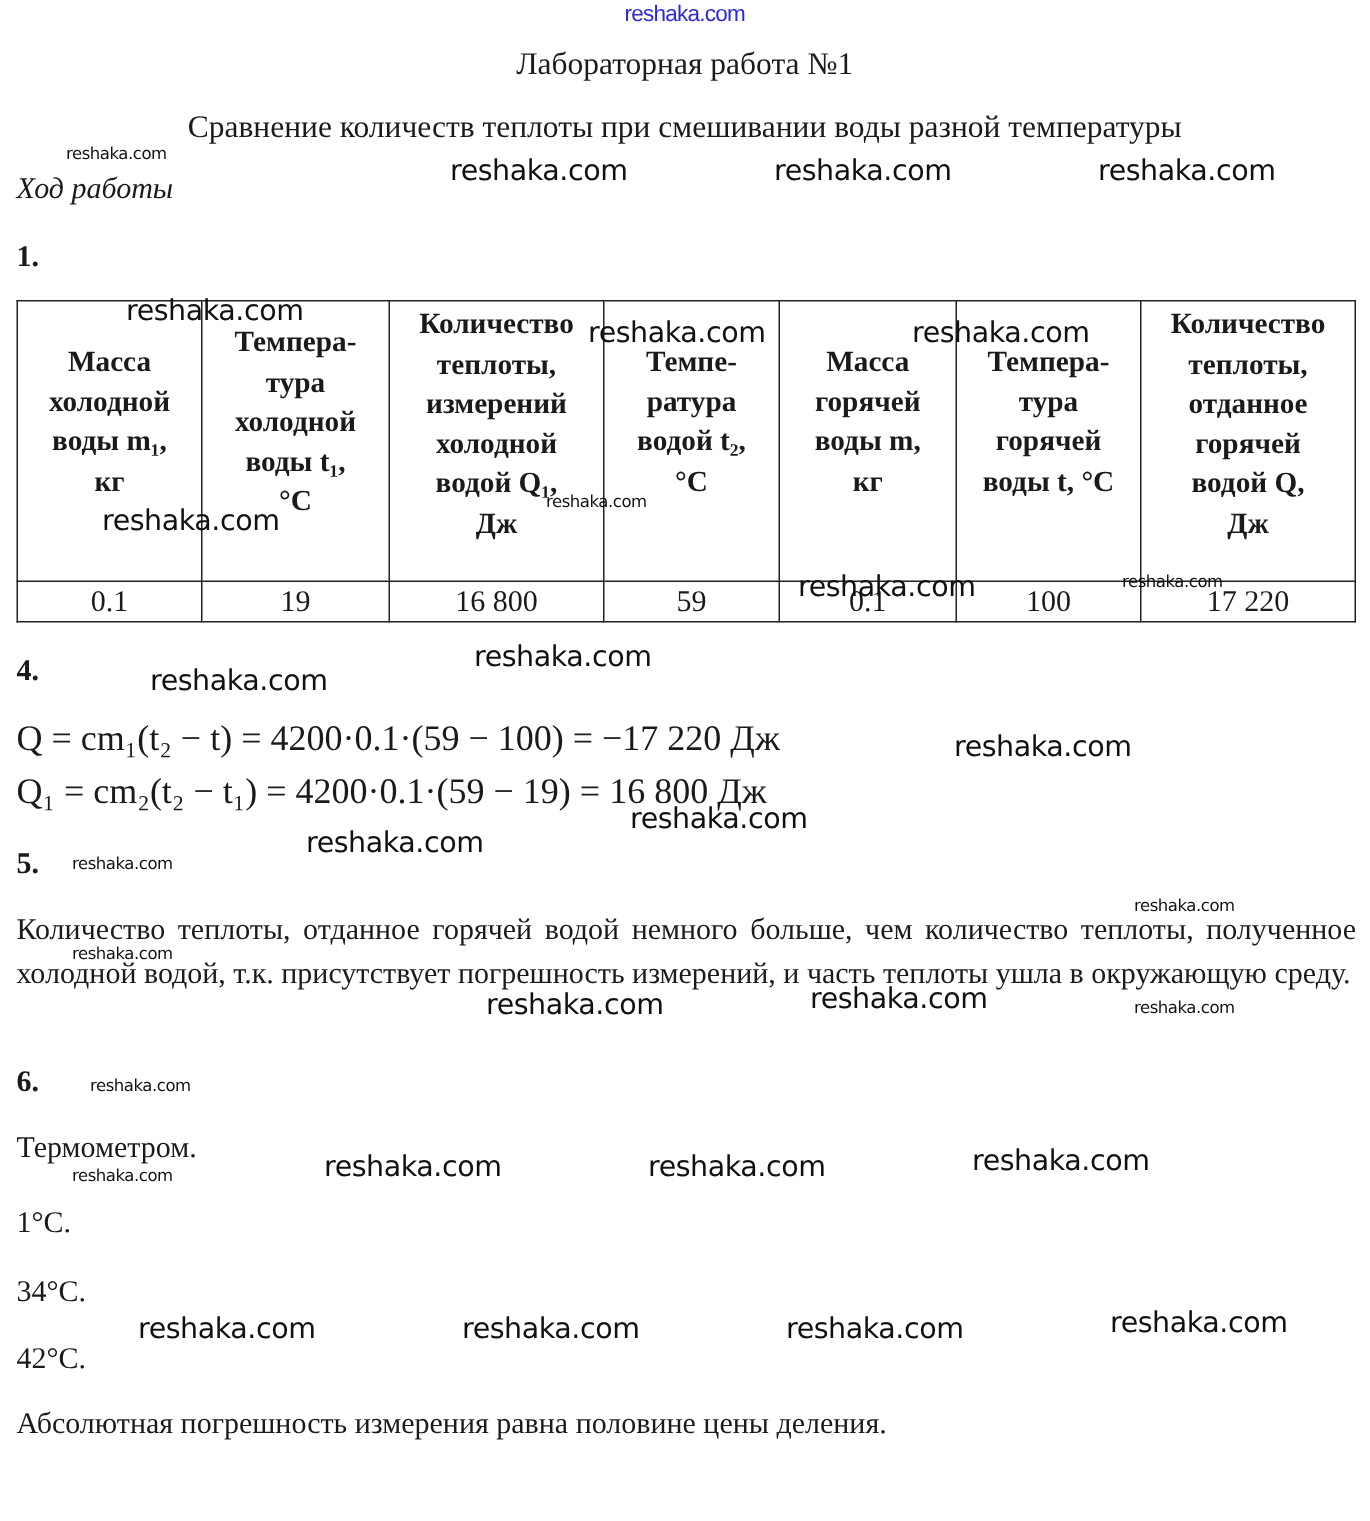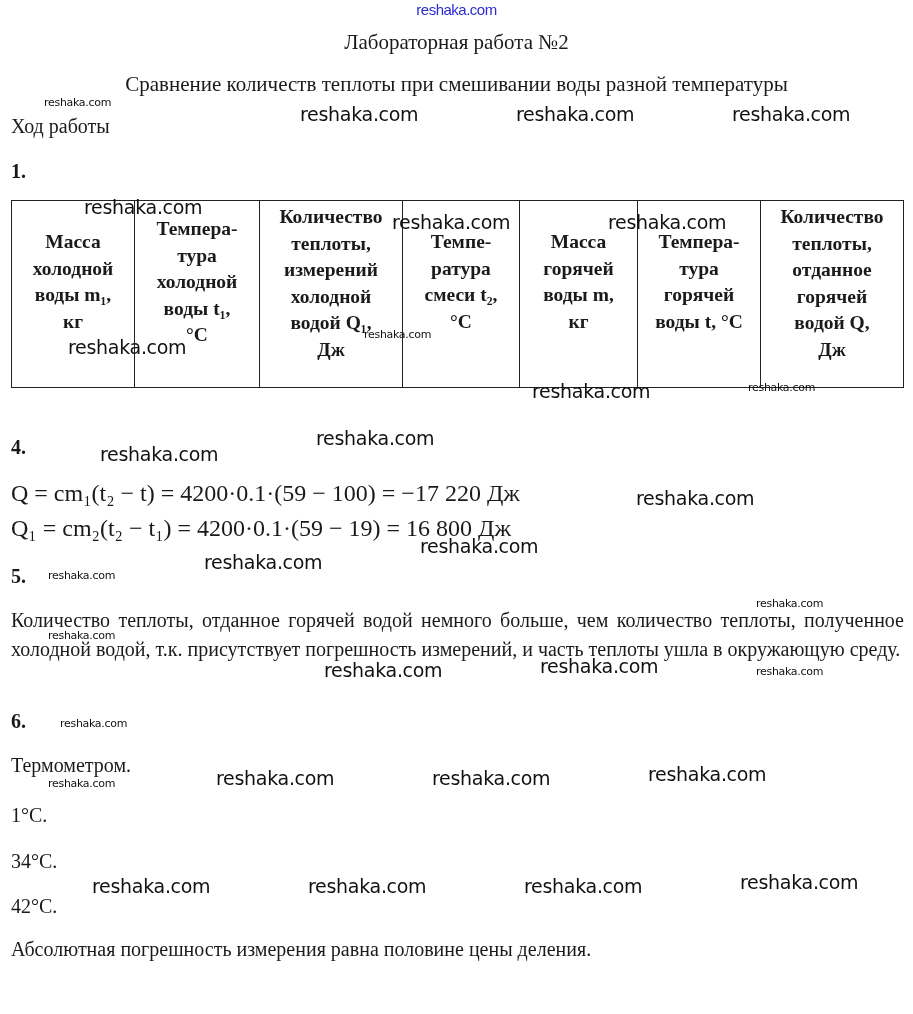--- a/index.html
+++ b/index.html
@@ -22,24 +22,24 @@
   .wm-small { font-size:11px; }
   .formula { font-size:24px; font-style:normal; }
   .para { position:absolute; left:11px; width:893px; font-size:20px; line-height:29px; text-align:justify; }
 </style>
 </head>
 <body>
 
 <div>
 
   <div class="abs site-link">reshaka.com</div>
-  <div class="abs title">Лабораторная работа №2</div>
+  <div class="abs title">Лабораторная работа №1</div>
   <div class="abs subtitle">Сравнение количеств теплоты при смешивании воды разной температуры</div>
 
-  <div class="abs text" style="left:11px; top:115px;">Ход работы</div>
+  <div class="abs text" style="left:11px; top:115px;font-style:italic;">Ход работы</div>
 
   <div class="abs num" style="left:11px; top:160px; font-weight:bold;">1.</div>
 
   <table class="lab">
     <tbody>
         <tr class="head">
       <td style="width:122px; padding-top:28px;">
         <span>Масса</span><br>
         <span>холодной</span><br>
         <span>воды m₁,</span><br>
@@ -56,21 +56,21 @@
         <span>Количество</span><br>
         <span>теплоты,</span><br>
         <span>измерений</span><br>
         <span>холодной</span><br>
         <span>водой Q₁,</span><br>
         <span>Дж</span>
       </td>
       <td style="width:116px; padding-top:28px;">
         <span>Темпе-</span><br>
         <span>ратура</span><br>
-        <span>смеси t₂,</span><br>
+        <span>водой t₂,</span><br>
         <span>°С</span>
       </td>
       <td style="width:117px; padding-top:28px;">
         <span>Масса</span><br>
         <span>горячей</span><br>
         <span>воды m,</span><br>
         <span>кг</span>
       </td>
       <td style="width:122px; padding-top:28px;">
         <span>Темпера-</span><br>
@@ -79,20 +79,29 @@
         <span>воды t, °С</span>
       </td>
       <td style="width:142px;">
         <span>Количество</span><br>
         <span>теплоты,</span><br>
         <span>отданное</span><br>
         <span>горячей</span><br>
         <span>водой Q,</span><br>
         <span>Дж</span>
       </td>
+    </tr>
+    <tr class="vals">
+      <td>0.1</td>
+      <td>19</td>
+      <td>16 800</td>
+      <td>59</td>
+      <td>0.1</td>
+      <td>100</td>
+      <td>17 220</td>
     </tr>
   </tbody>
     </table>
 
   <div class="abs num" style="left:11px; top:436px; font-weight:bold;">4.</div>
   <div class="abs formula" style="left:11px; top:480px;">Q = cm₁(t₂ − t) = 4200·0.1·(59 − 100) = −17 220 Дж</div>
   <div class="abs formula" style="left:11px; top:515px;">Q₁ = cm₂(t₂ − t₁) = 4200·0.1·(59 − 19) = 16 800 Дж</div>
 
   <div class="abs num" style="left:11px; top:565px; font-weight:bold;">5.</div>
   <div class="para" style="top:606px;">Количество теплоты, отданное горячей водой  немного больше, чем количество теплоты, полученное холодной водой, т.к. присутствует погрешность измерений, и часть теплоты ушла в окружающую среду.</div>

